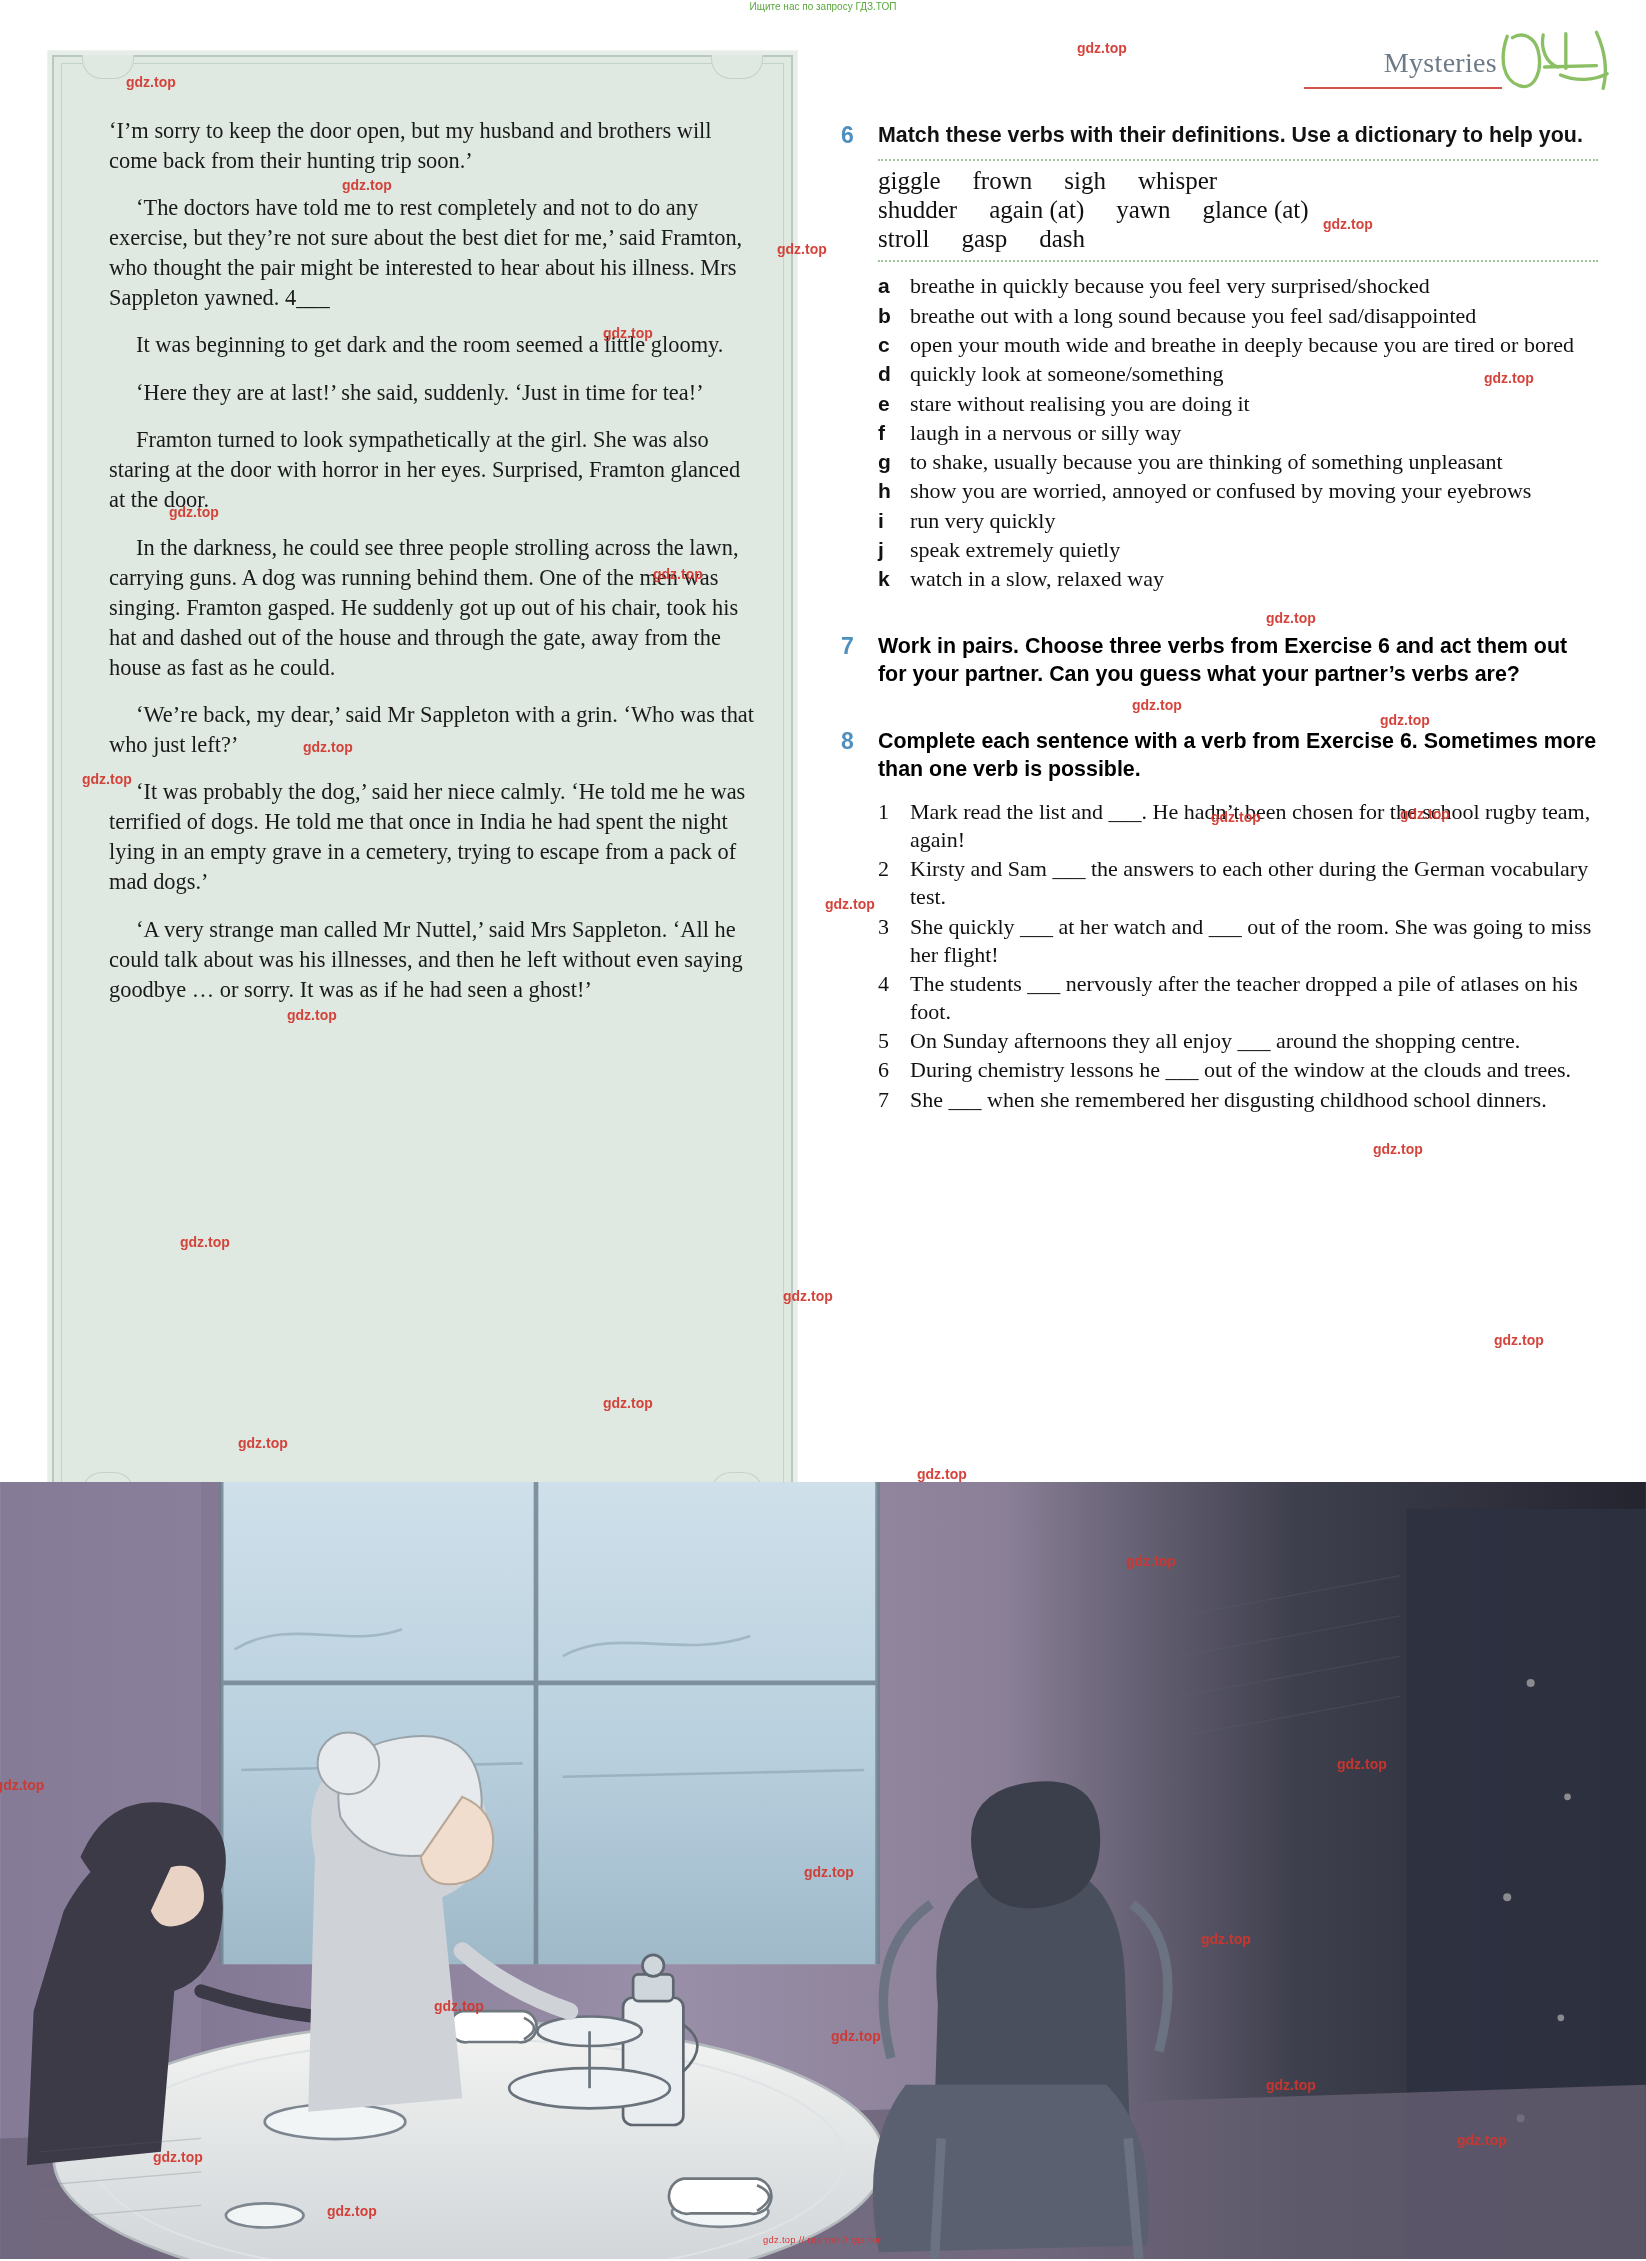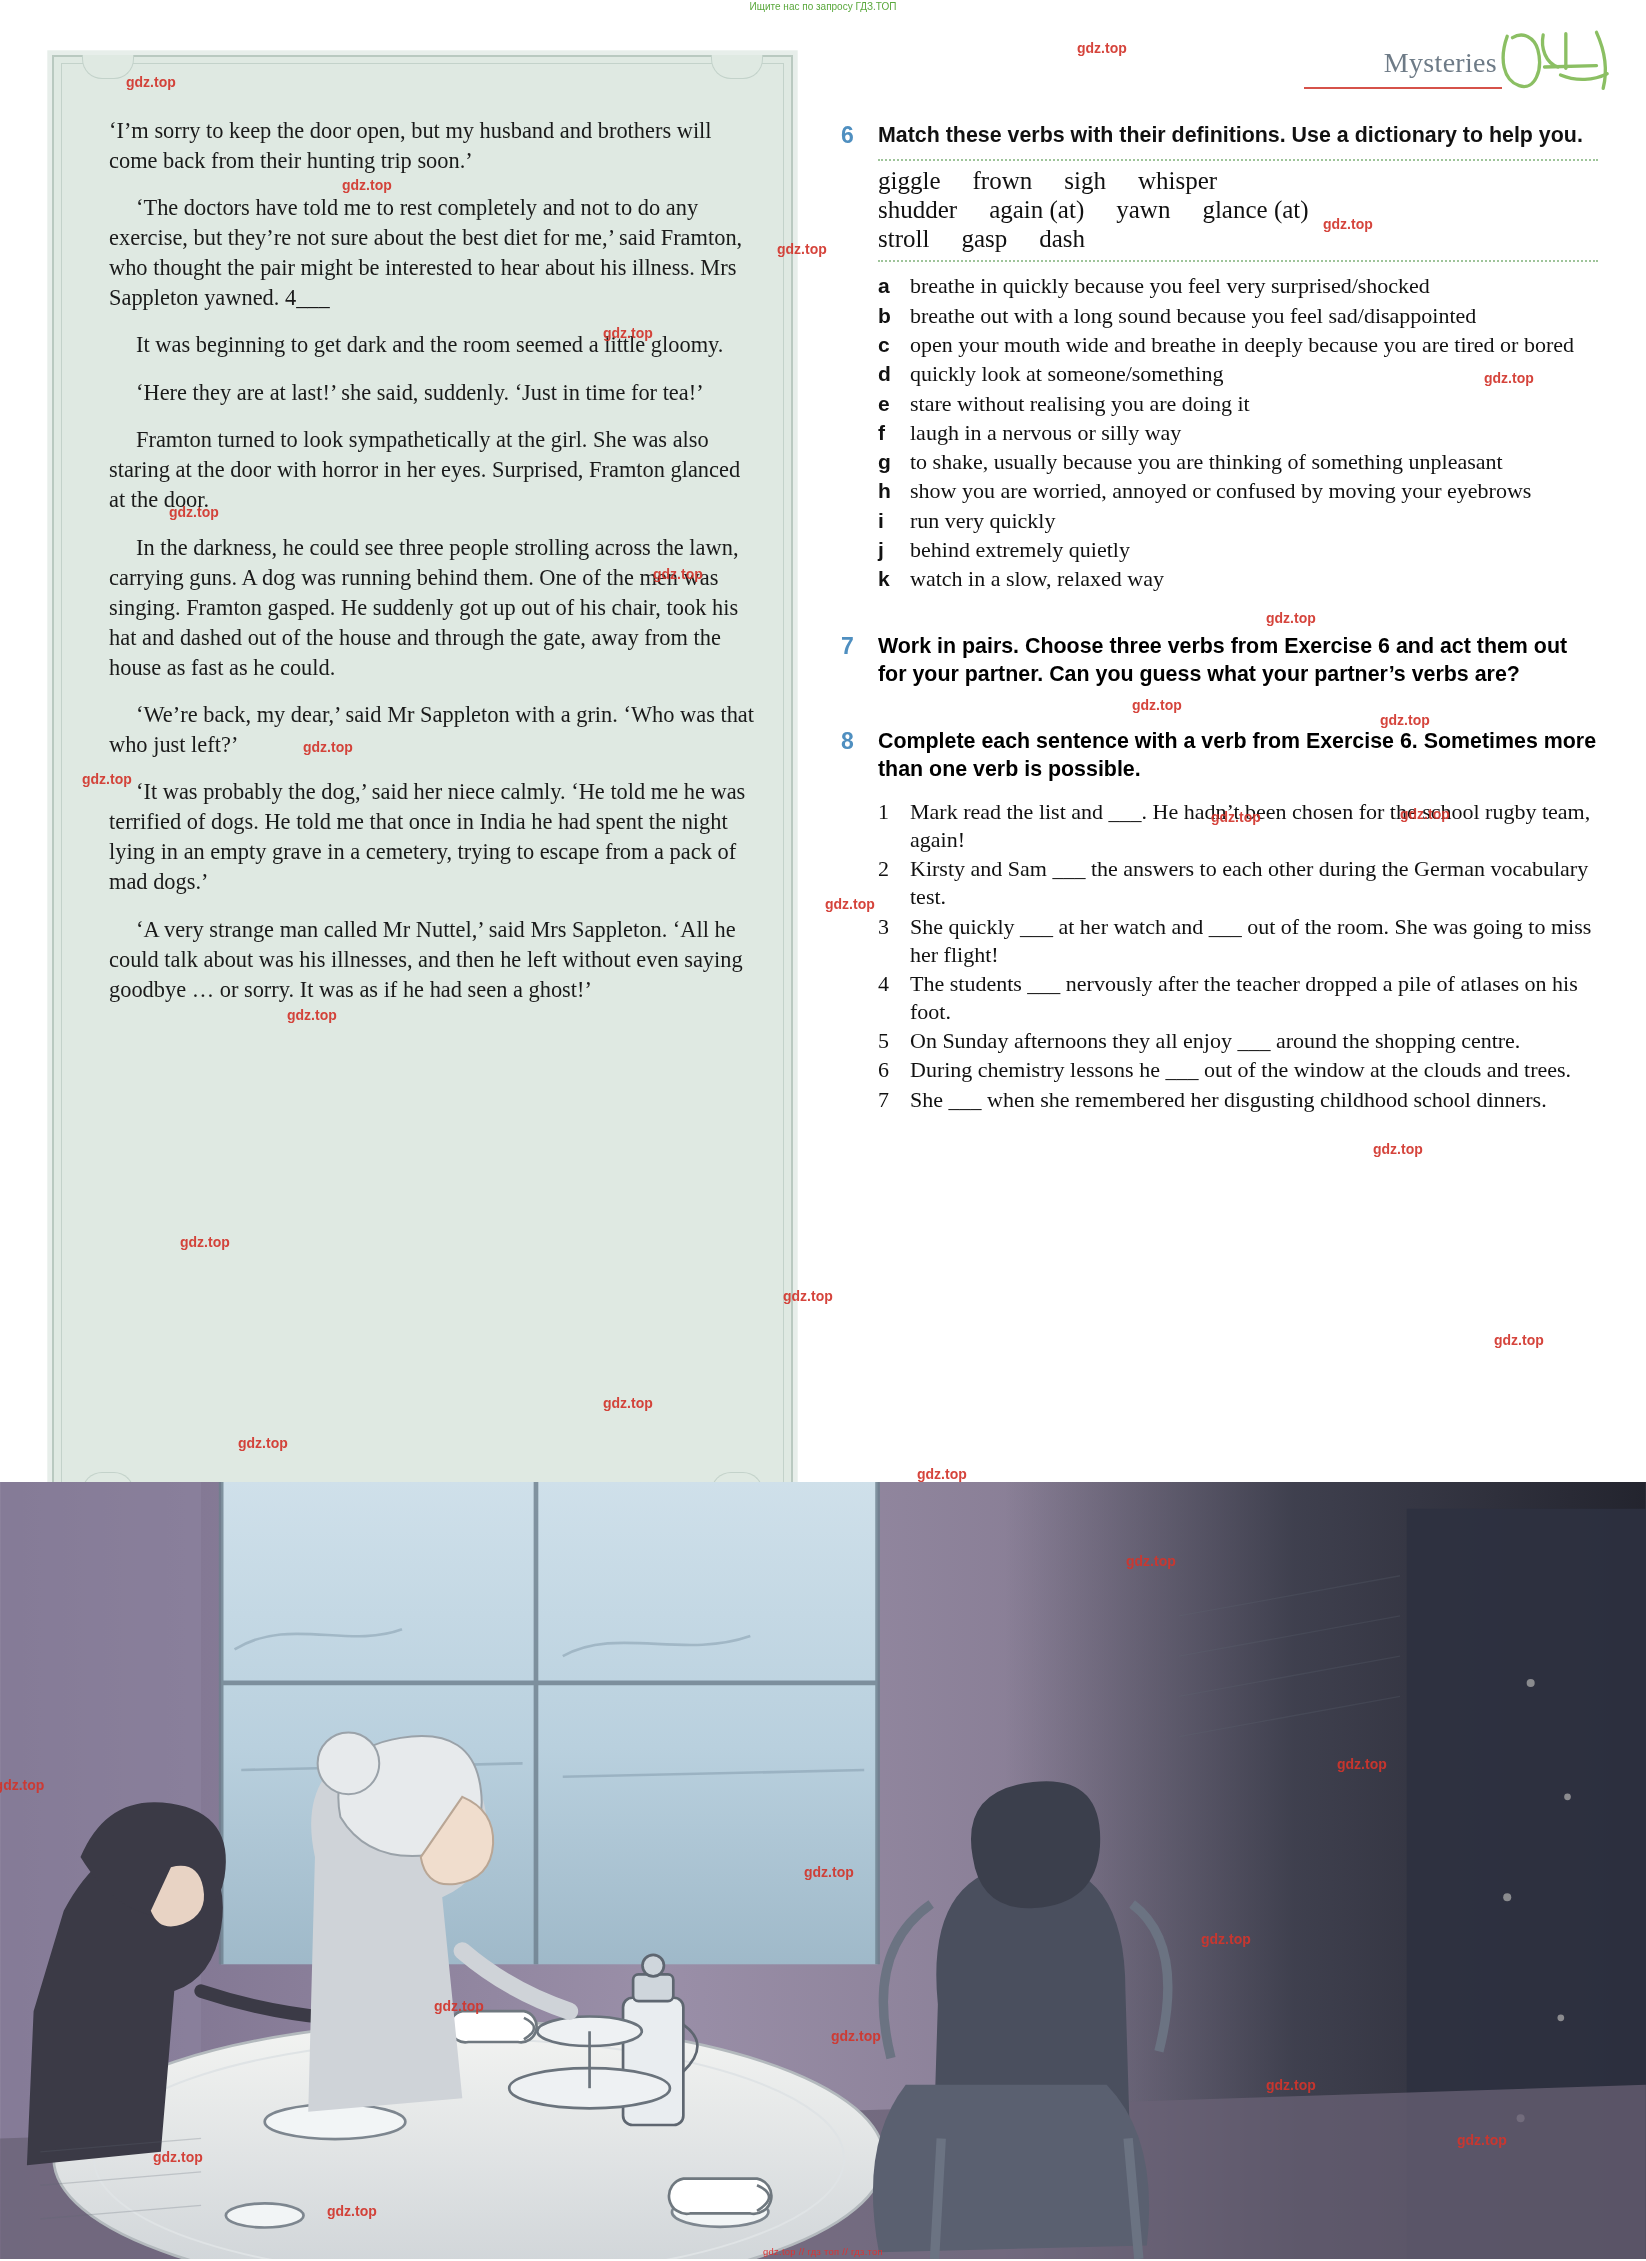--- a/index.html
+++ b/index.html
@@ -22,21 +22,21 @@
     width: 1646px;
     height: 14.7px;
     text-align: center;
     font-family: "Liberation Sans", sans-serif;
     font-size: 10px;
     color: #5aa83c;
     line-height: 14.7px;
   }
   .bottom-bar {
     position: absolute;
-    bottom: 4px; left: 0;
+    bottom: 16px; left: 0;
     width: 1646px;
     text-align: center;
     font-family: "Liberation Sans", sans-serif;
     font-size: 9.4px;
     color: #d33;
     letter-spacing: 0.3px;
   }
 
   
   .page {
@@ -272,21 +272,21 @@
       <div class="items">
         <div class="item"><span class="lbl">a</span><span>breathe in quickly because you feel very surprised/shocked</span></div>
         <div class="item"><span class="lbl">b</span><span>breathe out with a long sound because you feel sad/disappointed</span></div>
         <div class="item"><span class="lbl">c</span><span>open your mouth wide and breathe in deeply because you are tired or bored</span></div>
         <div class="item"><span class="lbl">d</span><span>quickly look at someone/something</span></div>
         <div class="item"><span class="lbl">e</span><span>stare without realising you are doing it</span></div>
         <div class="item"><span class="lbl">f</span><span>laugh in a nervous or silly way</span></div>
         <div class="item"><span class="lbl">g</span><span>to shake, usually because you are thinking of something unpleasant</span></div>
         <div class="item"><span class="lbl">h</span><span>show you are worried, annoyed or confused by moving your eyebrows</span></div>
         <div class="item"><span class="lbl">i</span><span>run very quickly</span></div>
-        <div class="item"><span class="lbl">j</span><span>behind extremely quietly</span></div>
+        <div class="item"><span class="lbl">j</span><span>speak extremely quietly</span></div>
         <div class="item"><span class="lbl">k</span><span>watch in a slow, relaxed way</span></div>
       </div>
     </div>
 
     <div class="ex" style="margin-top:23px;">
       <div class="ex-num">7</div>
       <div class="ex-body-text">Work in pairs. Choose three verbs from Exercise 6 and act them out for your partner. Can you guess what your partner’s verbs are?</div>
     </div>
 
     <div class="ex" style="margin-top:27px;">

